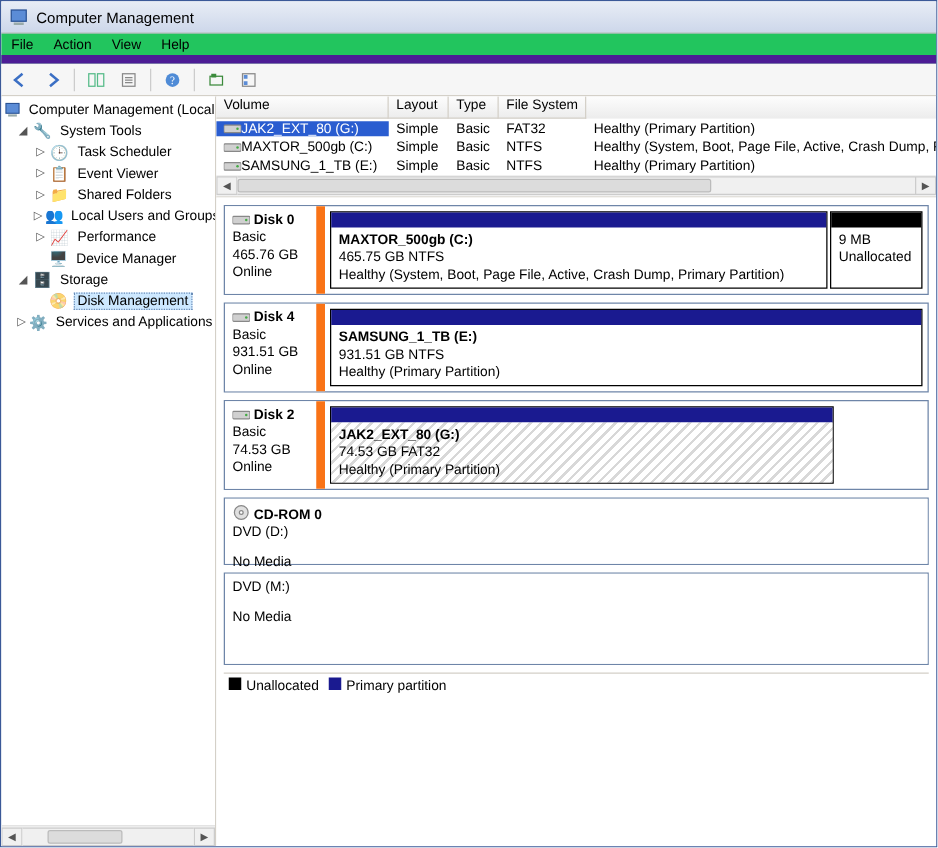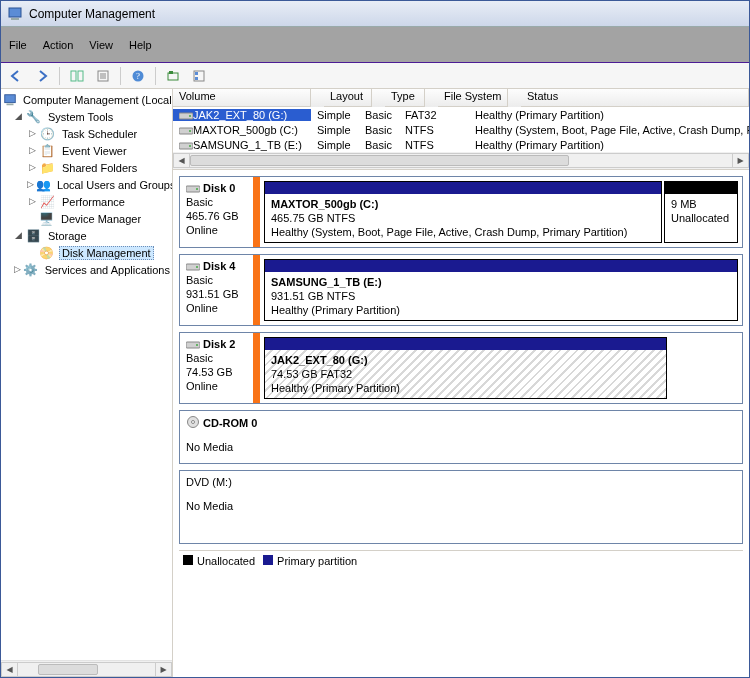--- a/index.html
+++ b/index.html
@@ -1,42 +1,42 @@
 <!DOCTYPE html>
 <html><head>
 <meta charset="utf-8">
 <style>
   * { box-sizing: border-box; }
   html,body { margin:0; padding:0; font-family: "Segoe UI", Tahoma, sans-serif; font-size:11px; color:#000; background:#fff; }
   .window { width:750px; height:678px; border:1px solid #3b5998; background:#fff; display:flex; flex-direction:column; overflow:hidden;}
   .titlebar { height:26px; background:linear-gradient(to bottom,#e8edf6,#cdd7ea); display:flex; align-items:center; padding:0 6px; border-bottom:1px solid #9aa; }
   .titlebar .app-icon { width:16px; height:16px; margin-right:6px; }
   .titlebar .title { font-size:12px; color:#000; }
-  .menubar { height:36px; display:flex; align-items:center; padding:0 8px; gap:16px; border-bottom:1px solid #4c1d95; background:#a3a3a3;}
+  .menubar { height:24px; display:flex; align-items:center; padding:0 8px; gap:16px; border-bottom:7px solid #4c1d95; background:#22c55e;}
   .menubar span { color:#000; cursor:default; }
   .toolbar { height:26px; display:flex; align-items:center; gap:4px; padding:0 4px; border-bottom:1px solid #d4d0c8; background:#f6f6f6;}
   .tb-btn { width:22px; height:22px; display:flex; align-items:center; justify-content:center; border:1px solid transparent; }
   .sep { width:1px; height:18px; background:#ccc; margin:0 2px;}
   .body { flex:1; display:flex; overflow:hidden;}
   
   .tree { width:172px; border-right:1px solid #d4d0c8; overflow:hidden; background:#fff; display:flex; flex-direction:column;}
   .tree-inner { flex:1; overflow:hidden; padding:2px 0 0 2px;}
   .tree-row { display:flex; align-items:center; height:17px; white-space:nowrap; }
   .tw { display:inline-block; width:11px; height:11px; margin-right:2px; color:#555; font-size:9px; text-align:center; line-height:11px;}
   .tree-icon { width:16px; height:16px; display:inline-flex; align-items:center; justify-content:center; margin-right:4px; font-size:12px;}
   .tree-row.sel .tree-label { background:#cde8ff; border:1px dotted #6b8db7; padding:0 2px;}
   .tree-label { padding:0 2px; }
   .tree-hscroll { height:17px; background:#f0f0f0; display:flex; align-items:center; border-top:1px solid #e3e3e3;}
   .tree-hscroll .arrow { width:17px; height:15px; background:#f0f0f0; border:1px solid #ccc; display:flex; align-items:center; justify-content:center; font-size:8px; color:#555;}
   .tree-hscroll .track { flex:1; height:15px; background:#f0f0f0; border-top:1px solid #ccc; border-bottom:1px solid #ccc; position:relative;}
   .tree-hscroll .thumb { position:absolute; left:20px; width:60px; top:1px; bottom:1px; background:#dcdcdc; border:1px solid #bbb; border-radius:2px;}
   
   .right { flex:1; display:flex; flex-direction:column; overflow:hidden;}
   .volumes { border-bottom:1px solid #d4d0c8; }
-  .vol-header { display:flex; height:18px; background:linear-gradient(to bottom,#fdfdfd,#ececec);gap:13px; }
+  .vol-header { display:flex; height:18px; background:linear-gradient(to bottom,#fdfdfd,#ececec); }
   .vh-cell { border-right:1px solid #d4d0c8; border-bottom:1px solid #d4d0c8; padding:1px 6px; font-size:11px; color:#000; white-space:nowrap; overflow:hidden;}
   .vol-rows { background:#fff; }
   .vol-row { display:flex; height:15px; align-items:center; }
   .v-cell { padding:0 6px; white-space:nowrap; overflow:hidden; }
   .vol-row.sel { }
   .vol-row.sel .v-cell.first { background:#2a5dd0; color:#fff; }
   .v-icon { width:14px; display:inline-block; }
   .hscroll { height:17px; background:#f0f0f0; display:flex; align-items:center;}
   .hscroll .arrow { width:17px; height:15px; background:#f0f0f0; border:1px solid #ccc; display:flex; align-items:center; justify-content:center; font-size:8px; color:#555;}
   .hscroll .track { flex:1; height:15px; background:#f0f0f0; border-top:1px solid #ccc; border-bottom:1px solid #ccc; position:relative;}
@@ -205,21 +205,20 @@
     </div>
 
     <div class="right">
 
       <div class="volumes">
         <div class="vol-header">
           <div class="vh-cell" style="width:138px">Volume</div>
           <div class="vh-cell" style="width:48px">Layout</div>
           <div class="vh-cell" style="width:40px">Type</div>
           <div class="vh-cell" style="width:70px">File System</div>
-          <div class="vh-cell" style="flex:1">Status</div>
         </div>
         <div class="vol-rows" id="vol-rows">
             <div class="vol-row sel">
               <div class="v-cell first" style="width:138px"><span class="v-icon drive-icon"><svg width="14" height="10" viewBox="0 0 14 10">
                     <rect x="0" y="2" width="14" height="6" rx="1" fill="#d0d0d0" stroke="#888"></rect>
                     <circle cx="11" cy="5" r="1" fill="#4a4"></circle>
                   </svg></span>JAK2_EXT_80 (G:)</div>
               <div class="v-cell" style="width:48px">Simple</div>
               <div class="v-cell" style="width:40px">Basic</div>
               <div class="v-cell" style="width:70px">FAT32</div>
@@ -329,20 +328,21 @@
             </div>
           </div>
         </div>
 
         <div class="disk" style="height:54px;">
           <div class="disk-info" style="border-right:none; width:100%;">
             <div class="drive-icon"><svg width="14" height="14" viewBox="0 0 14 14">
                   <circle cx="7" cy="7" r="5.5" fill="#e0e0e0" stroke="#888"></circle>
                   <circle cx="7" cy="7" r="1.5" fill="#fff" stroke="#888"></circle>
                 </svg> <b>CD-ROM 0</b></div>
+            <div>DVD (D:)</div>
             <div style="height:10px;"></div>
             <div>No Media</div>
           </div>
         </div>
 
         <div class="disk" style="height:74px;">
           <div class="disk-info" style="border-right:none; width:100%;">
             <div>DVD (M:)</div>
             <div style="height:10px;"></div>
             <div>No Media</div>

